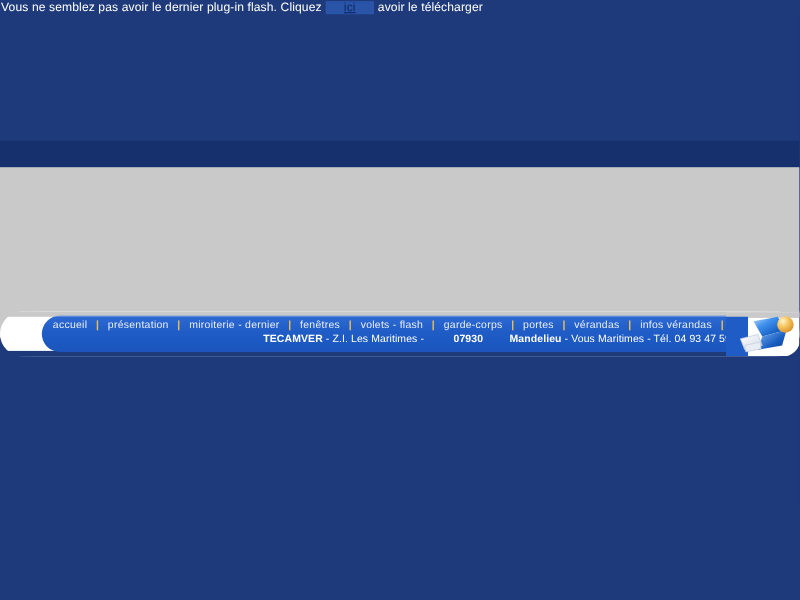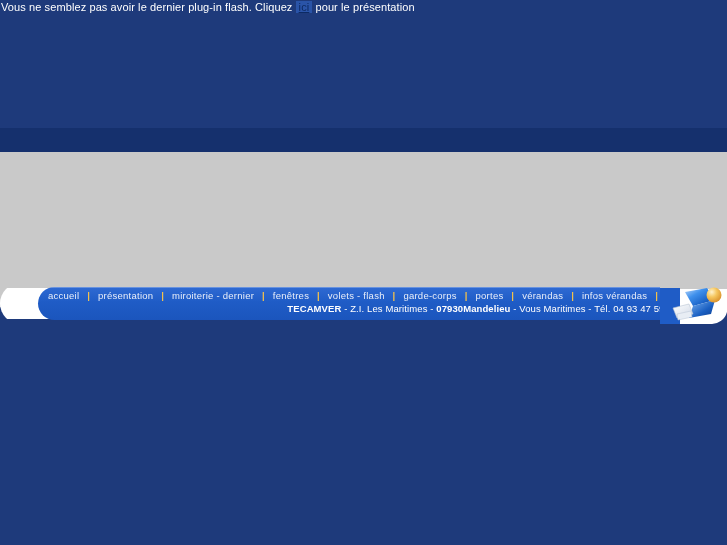--- a/index.html
+++ b/index.html
@@ -27,21 +27,21 @@
     line-height:15px;
     white-space:nowrap;
     padding-left:1px;
     letter-spacing:0.1px;
   }
   .plugin-bar .seg { display:inline; }
   .plugin-link {
     color:#0d2a63;
     background:#2a54a8;
     text-decoration:underline;
-    padding:0 3px;
+    padding:0 17px;
     cursor:pointer;
   }
 
   
   .stage {
     position:absolute;
     left:0; top:15px;
     width:727px; height:308px;
     background:#1e3a7b;
   }
@@ -142,21 +142,21 @@
     position:absolute;
     left:10px; top:15px;
     width:630px;
     text-align:right;
     font-size:9.5px;
     color:#ffffff;
     white-space:nowrap;
     line-height:13px;
     letter-spacing:0.1px;
   }
-  .nav-address b { font-weight:bold; }
+  .nav-address b { font-weight:bold;margin-left:24px; }
 
   
   .logo {
     position:absolute;
     left:660px; top:284px;
     width:67px; height:40px;
   }
   .logo svg { display:block; }
 
   
@@ -168,21 +168,21 @@
   }
 </style>
 </head>
 <body>
 
 <div id="page">
 
   <div class="plugin-bar">
     <span class="seg">Vous ne semblez pas avoir le dernier plug-in flash. Cliquez</span>
     <span class="plugin-link">ici</span>
-    <span class="seg">pour le présentation</span>
+    <span class="seg">avoir le télécharger</span>
   </div>
 
   <div class="stage">
     <div class="stage-upper"></div>
     <div class="stage-darkband"></div>
     <div class="stage-gray"></div>
   </div>
 
   <div class="navwrap">
     <div class="nav-plate"></div>

